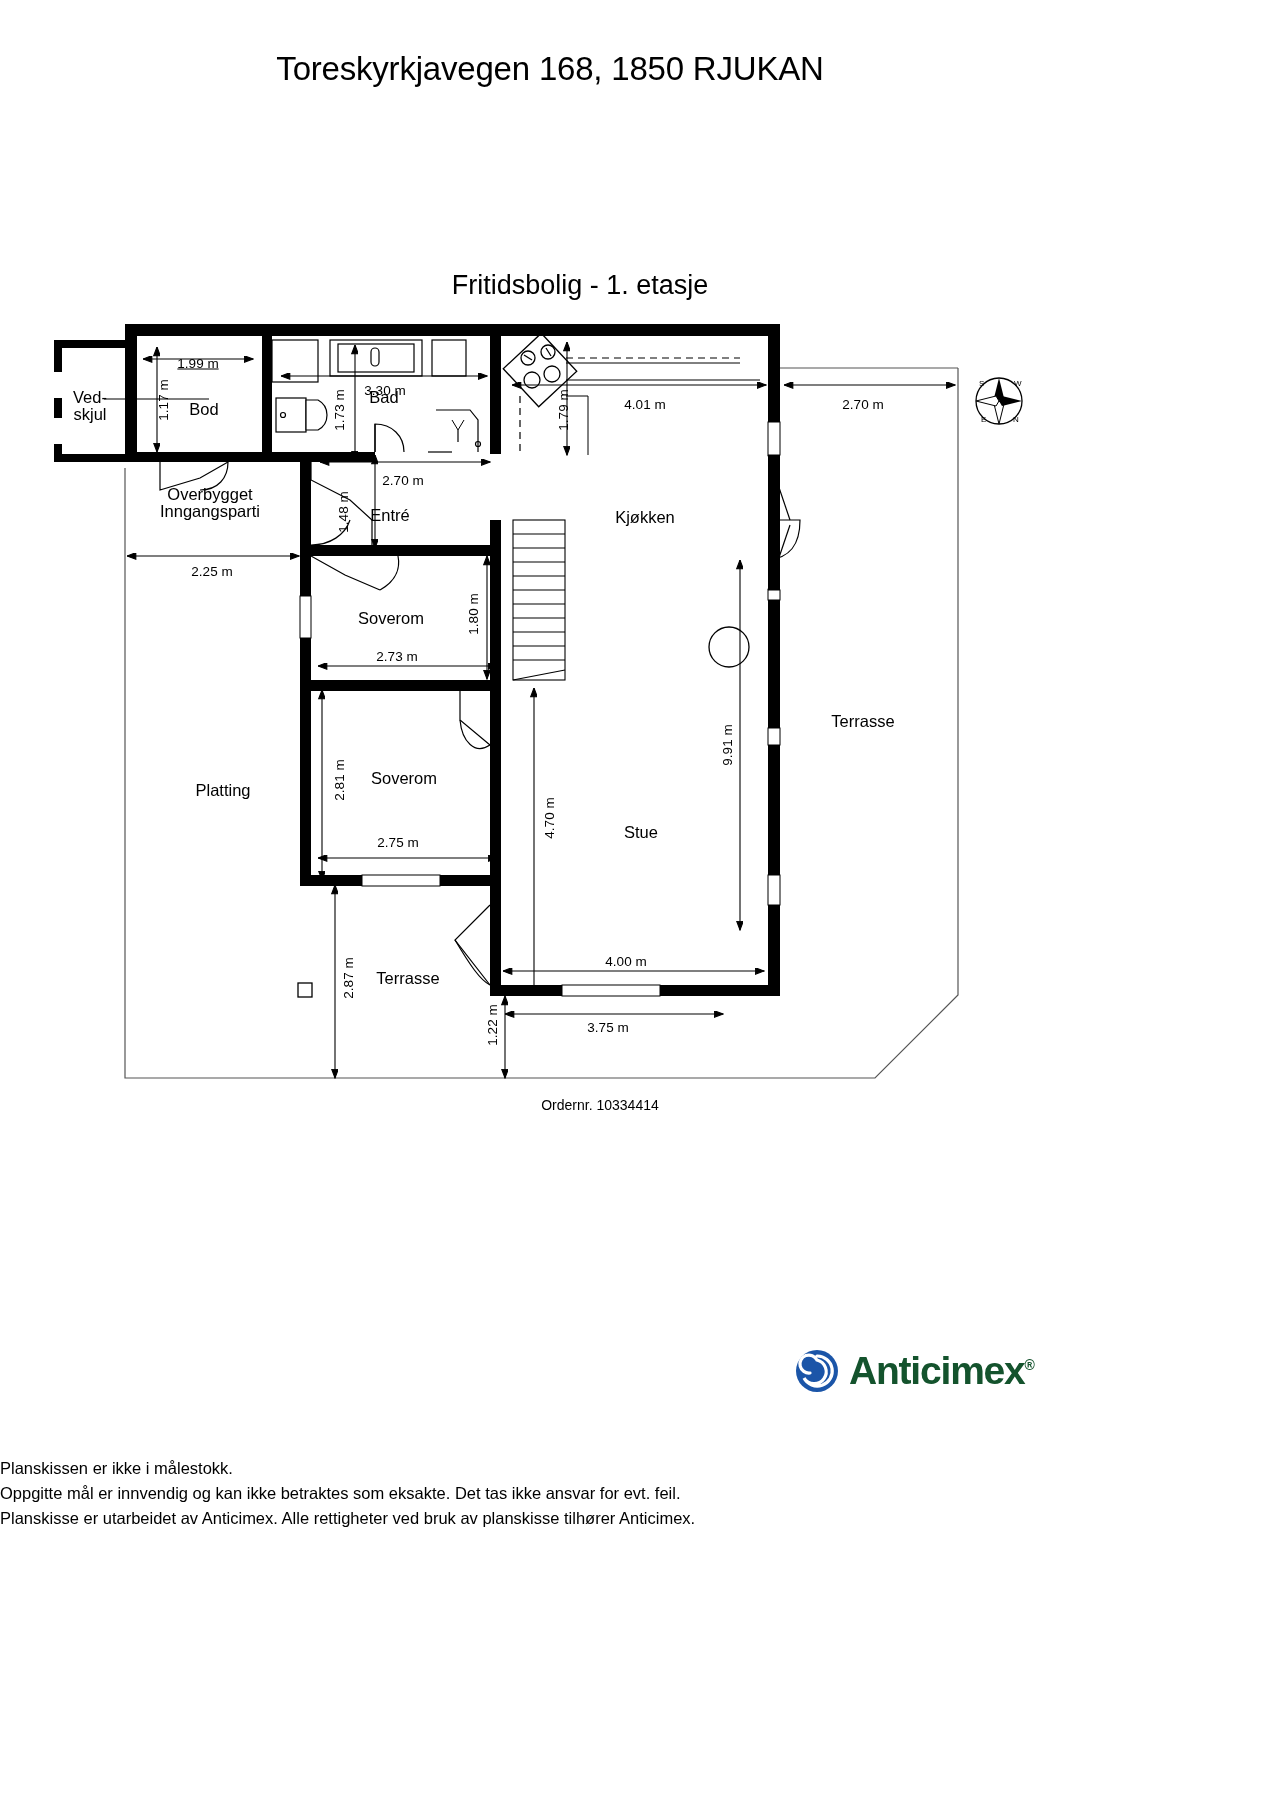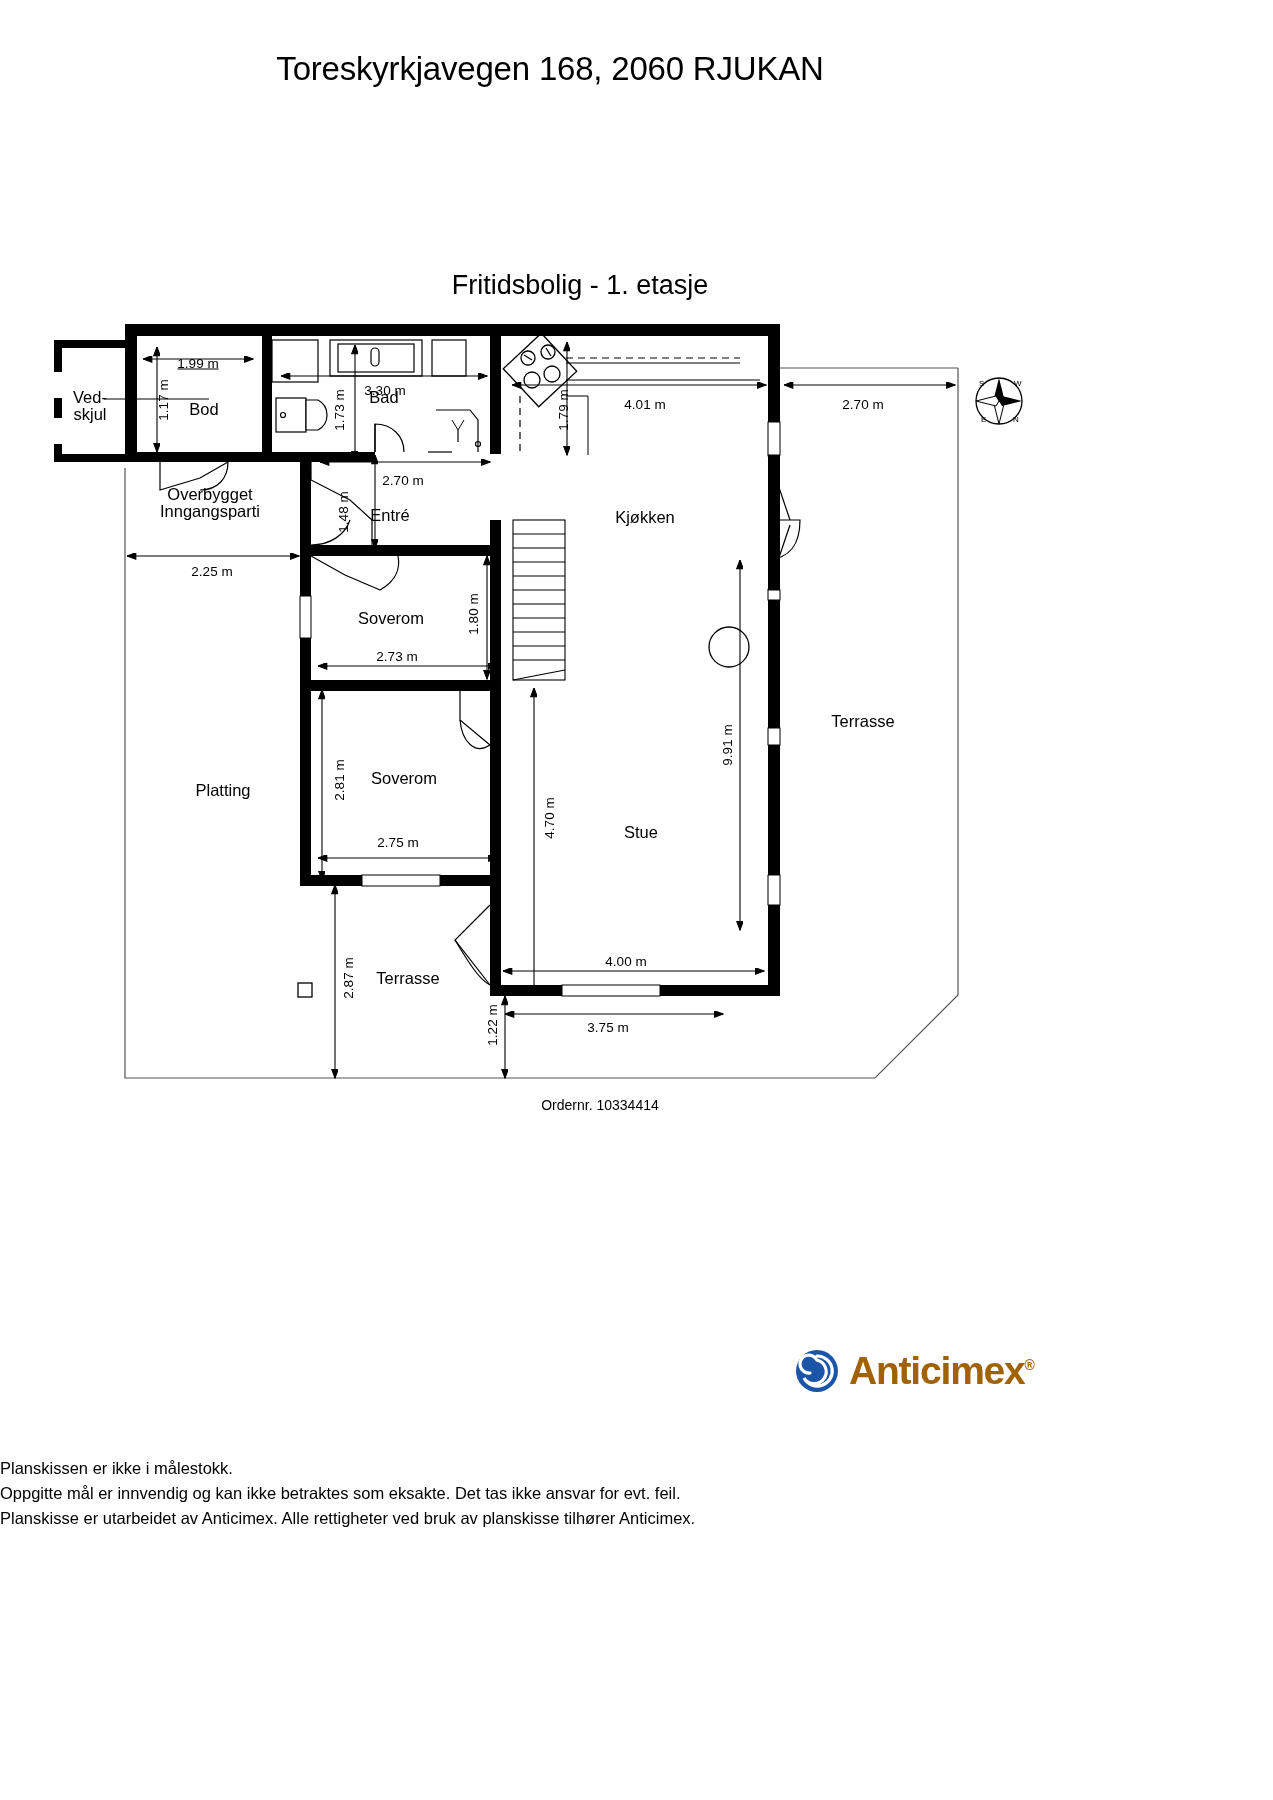--- a/index.html
+++ b/index.html
@@ -38,21 +38,21 @@
   #disclaimer div { white-space: nowrap; }
 
   
   #brand {
     position: absolute; left: 795px; top: 1349px;
     display: flex; align-items: center; gap: 10px;
   }
   #brand .mark { width: 44px; height: 44px; }
   #brand .wordmark {
     font-size: 39px; font-weight: bold; letter-spacing: -1.2px;
-    color: #a16207;
+    color: #14532d;
   }
   #brand .reg { font-size: 14px; vertical-align: super; font-weight: bold; }
 
   
   #plan-svg { position: absolute; left: 0; top: 0; }
 
   
   .lbl {
     position: absolute; font-size: 15px; white-space: nowrap;
     line-height: 17px;
@@ -63,21 +63,21 @@
   .rot { display: inline-block; transform: rotate(-90deg); }
 
   
   #compass { position: absolute; left: 968px; top: 370px; }
 </style>
 </head>
 <body>
 
 <div class="page">
 
-  <div id="doc-title">Toreskyrkjavegen 168, 2060 RJUKAN</div>
+  <div id="doc-title">Toreskyrkjavegen 168, 1850 RJUKAN</div>
   <div id="plan-title">Fritidsbolig - 1. etasje</div>
 
   <svg id="plan-svg" width="1273" height="1200">
     <g fill="none" stroke="#000">
 
       <polyline points="125,470 125,1078 875,1078 958,995 958,368 958,368" stroke="#555" stroke-width="1.2" fill="none"></polyline>
       <polyline points="125,470 125,468" stroke="#555" stroke-width="1.2"></polyline>
       <line x1="958" y1="368" x2="778" y2="368" stroke="#555" stroke-width="1.2"></line>
       <line x1="125" y1="470" x2="125" y2="470" stroke="#555" stroke-width="1.2"></line>
 

